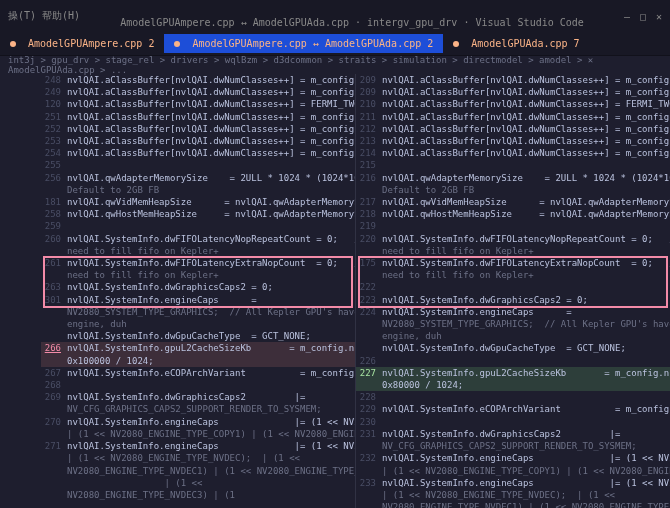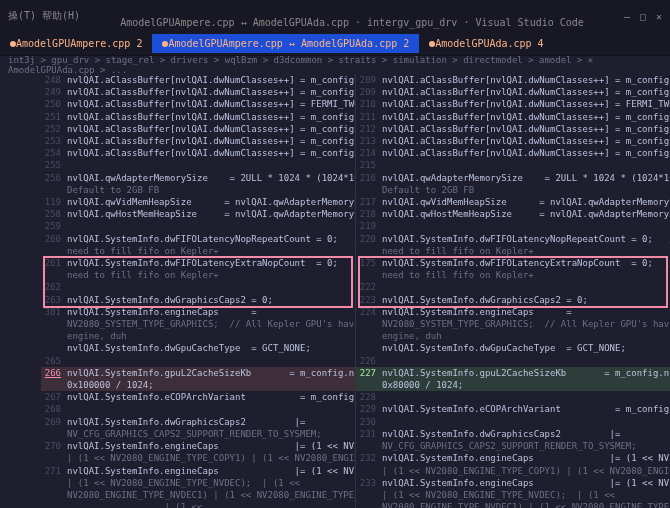--- a/index.html
+++ b/index.html
@@ -1,21 +1,21 @@
 <!DOCTYPE html>
 <html><head>
 <meta charset="utf-8">
 <style>
 * { margin: 0; padding: 0; box-sizing: border-box; }
 body { font-family: 'Consolas', monospace; background: #1e1e2e; color: #cdd6f4; font-size: 10px; width: 670px; height: 508px; overflow: hidden; }
 .titlebar { height: 22px; background: #181825; display: flex; align-items: center; padding: 16px 8px; color: #888; font-size: 10px; }
 .titlebar .center { flex: 1; text-align: center; margin-top: 12px; }
 .titlebar .controls { display: flex; gap: 10px; }
 .tabs { height: 24px; background: #181825; display: flex; align-items: center; border-bottom: 1px solid #11111b; }
-.tab { padding: 4px 10px; color: #888; font-size: 10px; display: flex; align-items: center; gap: 0; }
+.tab { padding: 4px 10px; color: #888; font-size: 10px; display: flex; align-items: center; gap: 12px; }
 .tab.active { background: #1d4ed8; color: #cdd6f4; }
 .tab.orange { color: #fab387; }
 .dot { width: 6px; height: 6px; border-radius: 50%; background: #fab387; }
 .breadcrumb { height: 18px; padding: 2px 8px; color: #6c7086; font-size: 9px; display: flex; align-items: center; gap: 4px; }
 .editor-split { display: flex; height: calc(508px - 64px); padding-left: 41px; }
 .pane { flex: 1; overflow: hidden; position: relative; }
 .pane + .pane { border-left: 1px solid #313244; }
 .lines { position: relative; }
 .line { display: flex; white-space: pre; font-size: 9px; line-height: 12.2px; }
 .lineno { width: 26px; text-align: right; color: #494d64; padding-right: 6px; flex-shrink: 0; }
@@ -43,53 +43,51 @@
     <div class="tab orange">
       <span class="dot"></span>
       <span>AmodelGPUAmpere.cpp 2</span>
     </div>
     <div class="tab active orange">
       <span class="dot"></span>
       <span>AmodelGPUAmpere.cpp ↔ AmodelGPUAda.cpp 2</span>
     </div>
     <div class="tab orange">
       <span class="dot"></span>
-      <span>AmodelGPUAda.cpp 4</span>
+      <span>AmodelGPUAda.cpp 7</span>
     </div>
   </div>
 
 <div class="breadcrumb">int3j &gt; gpu_drv &gt; stage_rel &gt; drivers &gt; wqlBzm &gt; d3dcommon &gt; straits &gt; simulation &gt; directmodel &gt; amodel &gt; ✕ AmodelGPUAda.cpp &gt; ...</div>
 
 <div class="editor-split">
   <div class="pane">
     <div class="lines" id="left-lines">
         <div class="line"><div class="lineno">248</div><div class="code">nvlQAI.aClassBuffer[nvlQAI.dwNumClasses++] = m_config.i2mCopyClass;</div></div>
         <div class="line"><div class="lineno">249</div><div class="code">nvlQAI.aClassBuffer[nvlQAI.dwNumClasses++] = m_config.ceClass;</div></div>
-        <div class="line"><div class="lineno">250</div><div class="code">nvlQAI.aClassBuffer[nvlQAI.dwNumClasses++] = FERMI_TWOD_A;</div></div>
+        <div class="line"><div class="lineno">120</div><div class="code">nvlQAI.aClassBuffer[nvlQAI.dwNumClasses++] = FERMI_TWOD_A;</div></div>
         <div class="line"><div class="lineno">251</div><div class="code">nvlQAI.aClassBuffer[nvlQAI.dwNumClasses++] = m_config.graphicsClass;</div></div>
         <div class="line"><div class="lineno">252</div><div class="code">nvlQAI.aClassBuffer[nvlQAI.dwNumClasses++] = m_config.computeClass;</div></div>
         <div class="line"><div class="lineno">253</div><div class="code">nvlQAI.aClassBuffer[nvlQAI.dwNumClasses++] = m_config.nvdecClass;</div></div>
         <div class="line"><div class="lineno">254</div><div class="code">nvlQAI.aClassBuffer[nvlQAI.dwNumClasses++] = m_config.nvencClass;</div></div>
         <div class="line"><div class="lineno">255</div><div class="code"></div></div>
         <div class="line"><div class="lineno">256</div><div class="code">nvlQAI.qwAdapterMemorySize    = 2ULL * 1024 * (1024*1024);</div></div>
         <div class="line"><div class="lineno"></div><div class="code cm" style="color: rgb(108, 112, 134);">Default to 2GB FB</div></div>
-        <div class="line"><div class="lineno">119</div><div class="code">nvlQAI.qwVidMemHeapSize      = nvlQAI.qwAdapterMemorySize;</div></div>
+        <div class="line"><div class="lineno">181</div><div class="code">nvlQAI.qwVidMemHeapSize      = nvlQAI.qwAdapterMemorySize;</div></div>
         <div class="line"><div class="lineno">258</div><div class="code">nvlQAI.qwHostMemHeapSize     = nvlQAI.qwAdapterMemorySize;</div></div>
         <div class="line"><div class="lineno">259</div><div class="code"></div></div>
         <div class="line"><div class="lineno">260</div><div class="code">nvlQAI.SystemInfo.dwFIFOLatencyNopRepeatCount = 0;   // should be no</div></div>
         <div class="line"><div class="lineno"></div><div class="code cm" style="color: rgb(108, 112, 134);">need to fill fifo on Kepler+</div></div>
         <div class="line"><div class="lineno">261</div><div class="code">nvlQAI.SystemInfo.dwFIFOLatencyExtraNopCount  = 0;   // should be no</div></div>
         <div class="line"><div class="lineno"></div><div class="code cm" style="color: rgb(108, 112, 134);">need to fill fifo on Kepler+</div></div>
-        <div class="line"><div class="lineno">262</div><div class="code"></div></div>
         <div class="line"><div class="lineno">263</div><div class="code">nvlQAI.SystemInfo.dwGraphicsCaps2 = 0;</div></div>
         <div class="line"><div class="lineno">301</div><div class="code">nvlQAI.SystemInfo.engineCaps      =</div></div>
         <div class="line"><div class="lineno"></div><div class="code cm" style="color: rgb(108, 112, 134);">NV2080_SYSTEM_TYPE_GRAPHICS;  // All Kepler GPU's have Graphics</div></div>
         <div class="line"><div class="lineno"></div><div class="code cm" style="color: rgb(108, 112, 134);">engine, duh</div></div>
         <div class="line"><div class="lineno"></div><div class="code">nvlQAI.SystemInfo.dwGpuCacheType  = GCT_NONE;</div></div>
-        <div class="line"><div class="lineno">265</div><div class="code"></div></div>
         <div class="line removed"><div class="lineno">266</div><div class="code">nvlQAI.SystemInfo.gpuL2CacheSizeKb       = m_config.numFbs *</div></div>
         <div class="line removed"><div class="lineno"></div><div class="code">0x100000 / 1024;</div></div>
         <div class="line"><div class="lineno">267</div><div class="code">nvlQAI.SystemInfo.eCOPArchVariant          = m_config.copArchVariant;</div></div>
         <div class="line"><div class="lineno">268</div><div class="code"></div></div>
         <div class="line"><div class="lineno">269</div><div class="code">nvlQAI.SystemInfo.dwGraphicsCaps2         |=</div></div>
         <div class="line"><div class="lineno"></div><div class="code cm" style="color: rgb(108, 112, 134);">NV_CFG_GRAPHICS_CAPS2_SUPPORT_RENDER_TO_SYSMEM;</div></div>
         <div class="line"><div class="lineno">270</div><div class="code">nvlQAI.SystemInfo.engineCaps              |= (1 &lt;&lt; NV2080_ENGINE_TYPE_COPY0)</div></div>
         <div class="line"><div class="lineno"></div><div class="code cm" style="color: rgb(108, 112, 134);">| (1 &lt;&lt; NV2080_ENGINE_TYPE_COPY1) | (1 &lt;&lt; NV2080_ENGINE_TYPE_COPY2);</div></div>
         <div class="line"><div class="lineno">271</div><div class="code">nvlQAI.SystemInfo.engineCaps              |= (1 &lt;&lt; NV2080_ENGINE_TYPE_MSENC)</div></div>
         <div class="line"><div class="lineno"></div><div class="code cm" style="color: rgb(108, 112, 134);">| (1 &lt;&lt; NV2080_ENGINE_TYPE_NVDEC);  | (1 &lt;&lt;</div></div>

